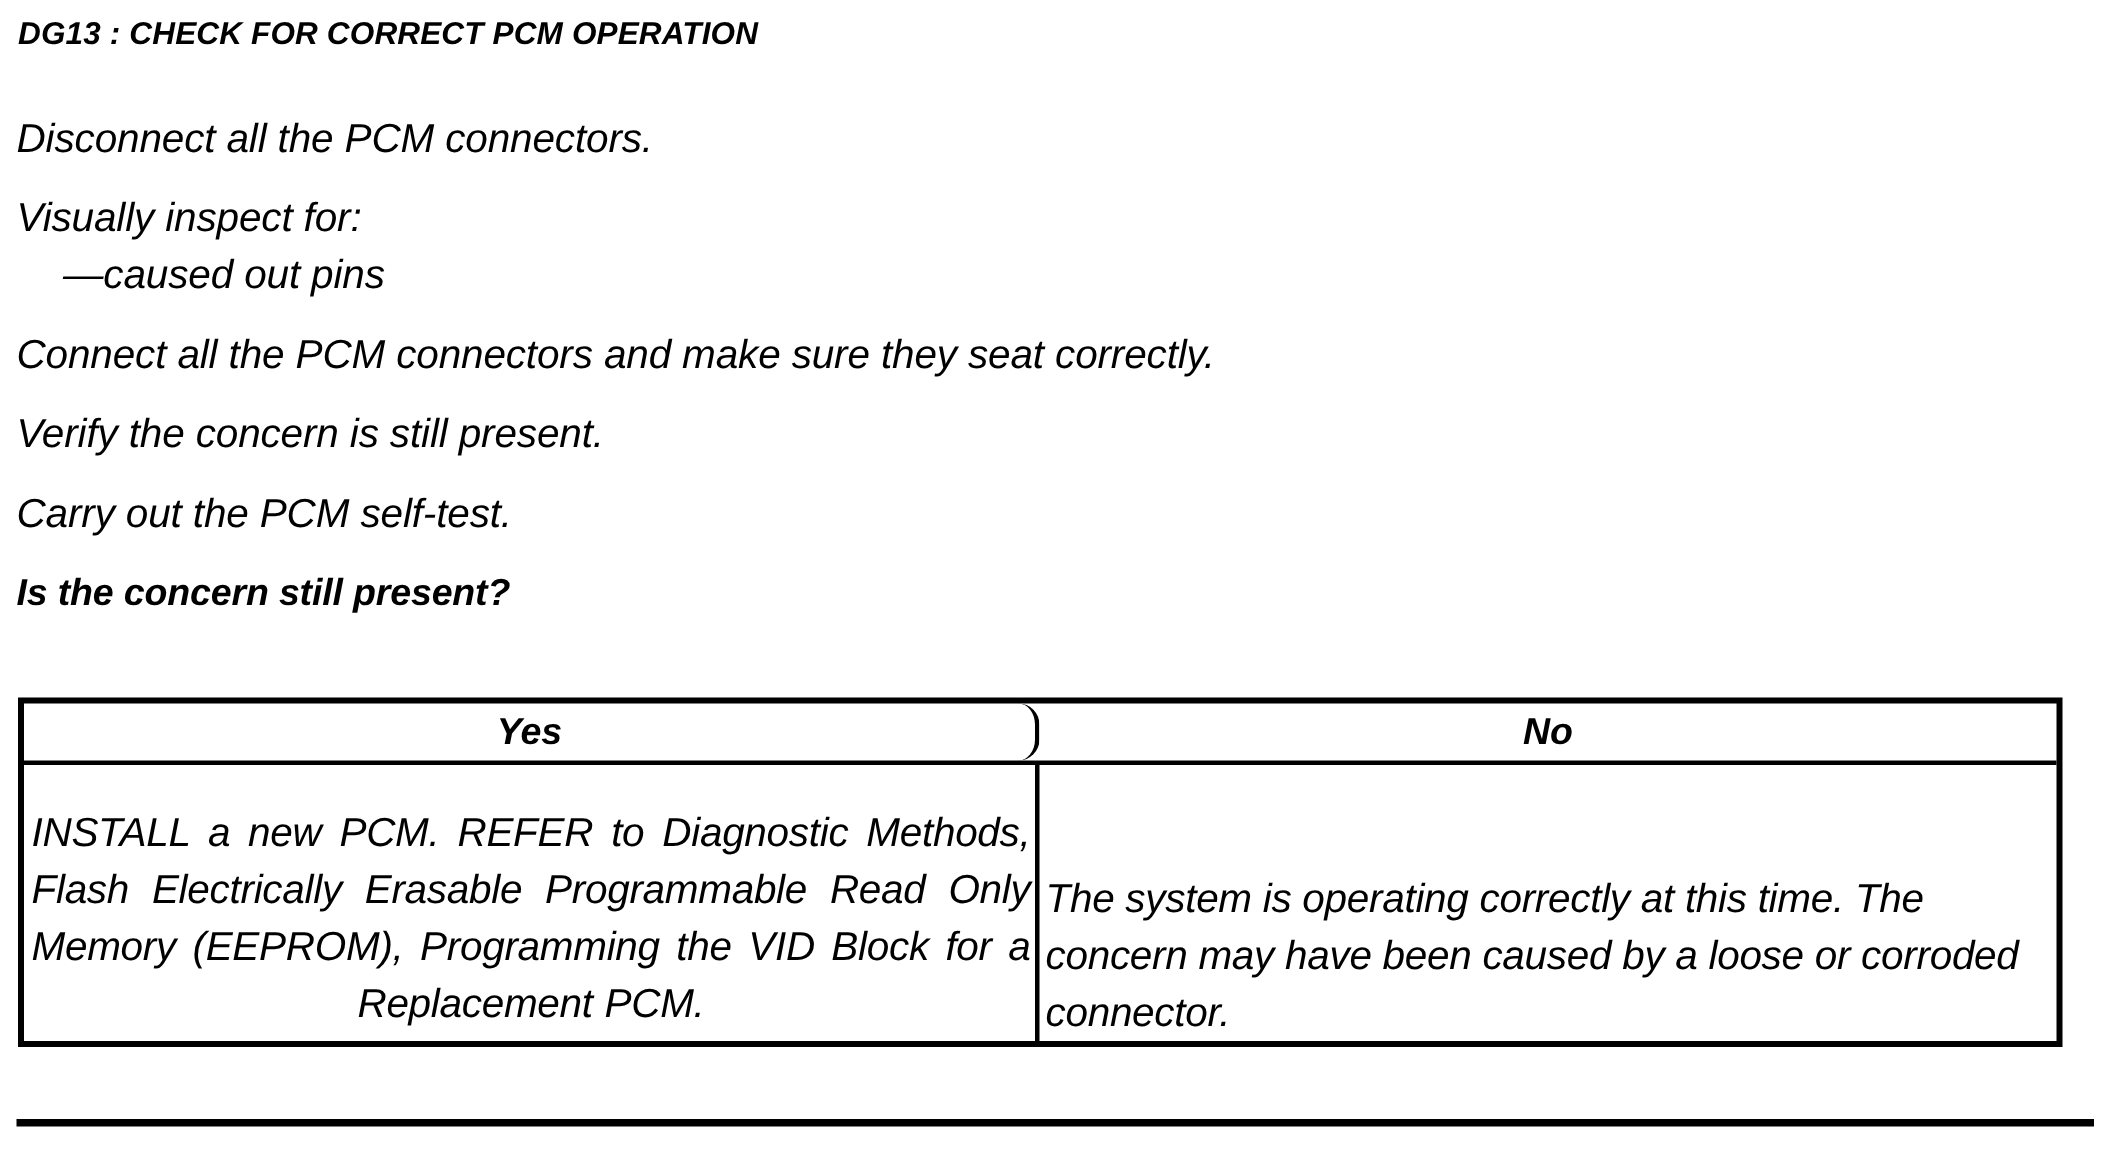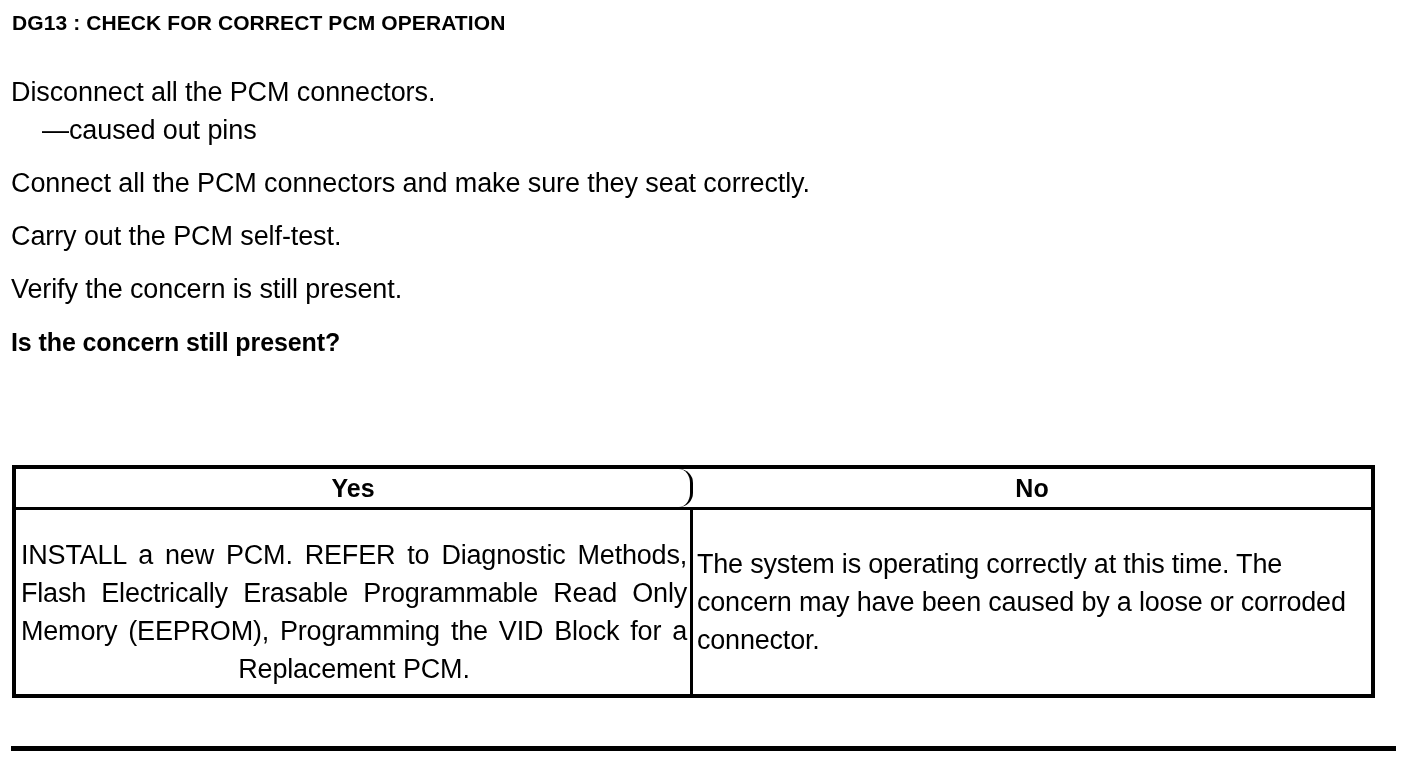--- a/index.html
+++ b/index.html
@@ -16,20 +16,21 @@
     font-family: "Liberation Sans", sans-serif;
     color: #000000;
     -webkit-font-smoothing: antialiased;
   }
 
   .page {
     position: absolute;
     left: 0; top: 0;
     width: 1408px;
     height: 764px;
+    font-style: italic;
   }
 
   
   .doc-title {
     position: absolute;
     left: 12px;
     top: 10px;
     font-size: 21px;
     font-weight: bold;
     letter-spacing: 0.1px;
@@ -107,21 +108,21 @@
     font-weight: bold;
     line-height: 30px;
     border-radius: 14px;
   }
   .dt-body .dt-col-left {
     display: flex;
     align-items: center;
   }
   .dt-body .dt-col-right {
     display: flex;
-    align-items: center;
+    align-items: flex-end;
   }
   .cell-text-left {
     font-size: 27px;
     line-height: 38px;
     text-align: justify;
     text-align-last: center;
     padding: 0 3px 0 5px;
     width: 100%;
     box-sizing: border-box;
     letter-spacing: -0.2px;
@@ -150,24 +151,25 @@
 </style>
 </head>
 <body>
 
 <div class="page">
 
   <div class="doc-title">DG13 : CHECK FOR CORRECT PCM OPERATION</div>
 
   <div class="body-block">
     <div class="body-line">Disconnect all the PCM connectors.</div>
+    <div class="body-line">Visually inspect for:</div>
     <div class="dash-line">—caused out pins</div>
     <div class="body-line">Connect all the PCM connectors and make sure they seat correctly.</div>
+    <div class="body-line">Verify the concern is still present.</div>
     <div class="body-line">Carry out the PCM self-test.</div>
-    <div class="body-line">Verify the concern is still present.</div>
     <div class="body-line bold">Is the concern still present?</div>
   </div>
 
   <div class="decision-table">
     <div class="dt-head">
       <div class="dt-col-left">Yes</div>
       <div class="dt-col-right">No</div>
     </div>
     <div class="dt-body">
       <div class="dt-col-left">

